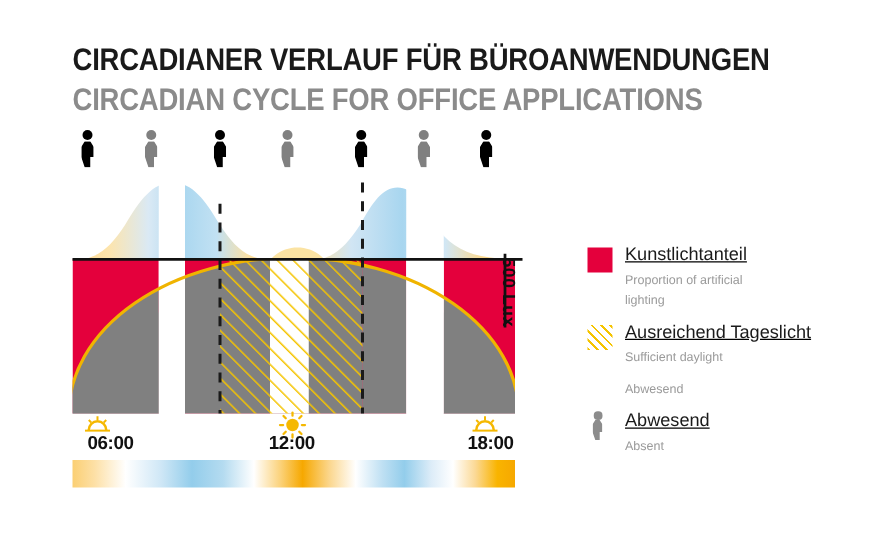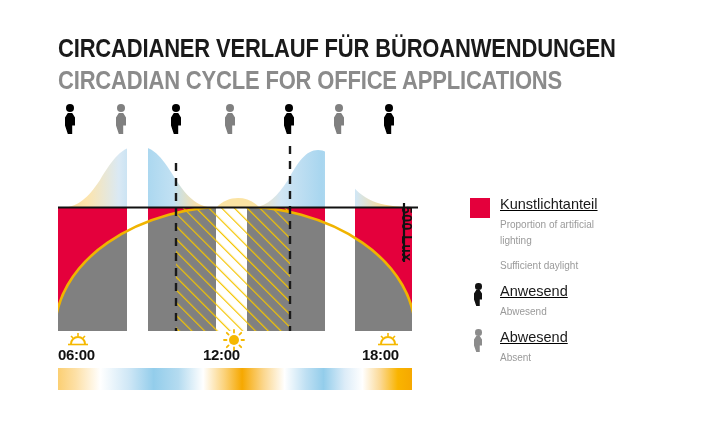--- a/index.html
+++ b/index.html
@@ -66,20 +66,21 @@
   .legend-sub{
     margin-left:30px;font-size:10px;color:#9a9a9a;line-height:16px;
     white-space:pre-line;
   }
   .lg-block{margin-bottom:9px;}
 
   
   .time-label{
     position:absolute;font-size:15px;font-weight:bold;color:#111111;
     letter-spacing:-0.3px;
+    margin-left:12px;
   }
   
   #lux-label{
     position:absolute;left:399px;top:206px;
     font-size:14px;font-weight:bold;color:#111111;
     writing-mode:vertical-rl;letter-spacing:0.5px;white-space:nowrap;
   }
 </style>
 </head>
 <body>
@@ -292,30 +293,27 @@
   <div id="legend">
       <div class="lg-block">
         <div class="legend-row">
           <span class="legend-swatch red"></span>
           <div class="legend-label">Kunstlichtanteil</div>
         </div>
         <div class="legend-sub">Proportion of artificial
 lighting</div>
       </div>
       <div class="lg-block">
+        <div class="legend-row">
+          <span class="legend-swatch hatch"></span>
+          <div class="legend-label">Ausreichend Tageslicht</div>
+        </div>
         <div class="legend-sub">Sufficient daylight</div>
       </div>
       <div class="lg-block">
-        <div class="legend-row">
-          <span class="legend-person present">
-            <span class="head"></span>
-            <span class="body"></span>
-          </span>
-          <div class="legend-label">Anwesend</div>
-        </div>
         <div class="legend-sub">Abwesend</div>
       </div>
       <div class="lg-block">
         <div class="legend-row">
           <span class="legend-person absent">
             <span class="head"></span>
             <span class="body"></span>
           </span>
           <div class="legend-label">Abwesend</div>
         </div>

